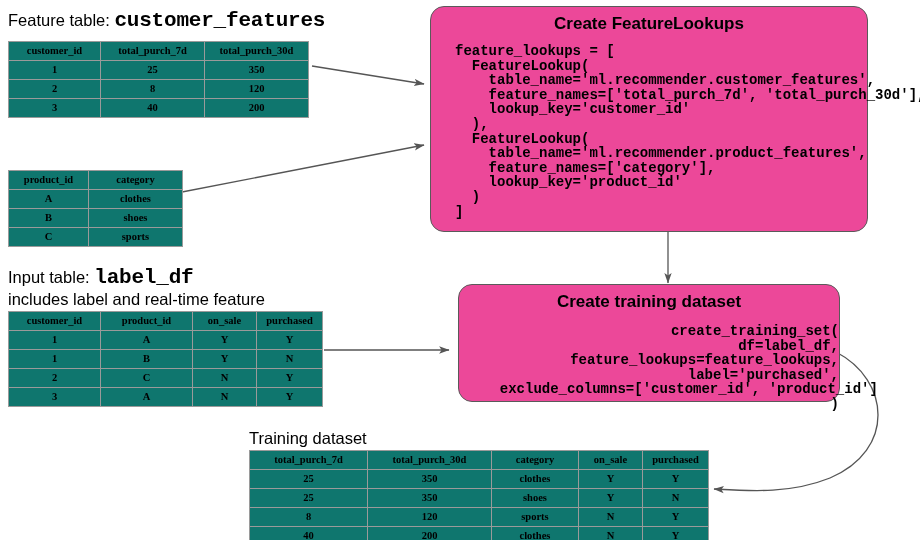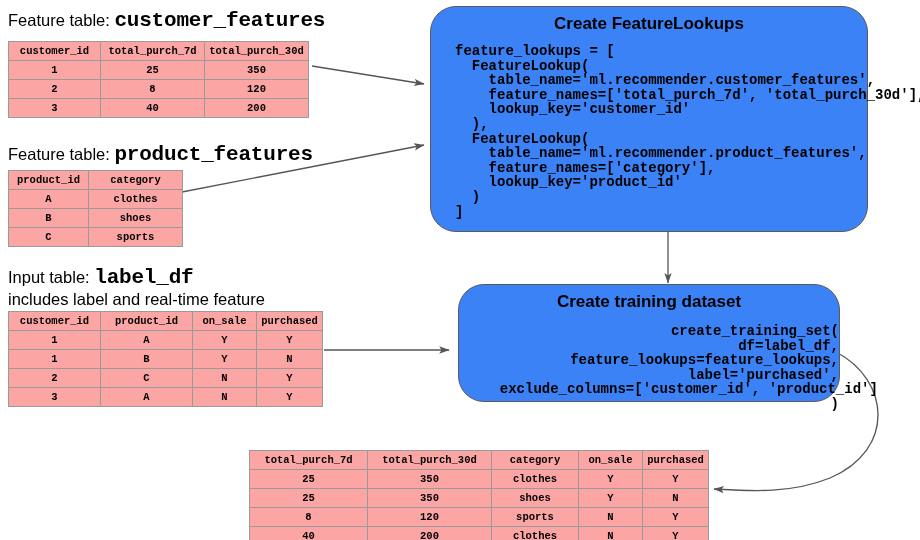--- a/index.html
+++ b/index.html
@@ -27,44 +27,44 @@
     font-weight:bold;
     font-size:21px;
     letter-spacing:-0.2px;
   }
 
   
   table.grid{
     position:absolute;
     border-collapse:collapse;
     table-layout:fixed;
-    background:#fca5a5;
-    font-family:Liberation Mono, monospace;
+    background:#0f766e;
+    font-family:Liberation Serif, serif;
     font-weight:bold;
   }
   table.grid td,table.grid th{
     border:1px solid #9a9a9a;
     text-align:center;
     font-weight:bold;
     padding:0;
     height:18px;
     line-height:18px;
     color:#000;
     white-space:nowrap;
     overflow:hidden;
   }
   table.grid th{font-size:10.5px;}
   table.grid td{font-size:10.5px;}
 
   
   .procbox{
     position:absolute;
-    background:#3b82f6;
+    background:#ec4899;
     border:1.4px solid #5a5a5a;
-    border-radius:26px;
+    border-radius:14px;
     box-sizing:border-box;
   }
   .procbox .title{
     text-align:center;
     font-family:"Liberation Sans", sans-serif;
     font-weight:bold;
     font-size:17px;
     color:#000;
     margin-top:7px;
   }
@@ -138,23 +138,20 @@
         <td>120</td>
       </tr>
       <tr>
         <td>3</td>
         <td>40</td>
         <td>200</td>
       </tr>
     </tbody>
   </table>
 
-  <div class="caption" style="left:8px;top:144px;">
-    <span>Feature table: </span><span class="mono">product_features</span>
-  </div>
 
   <table class="grid" style="left:8px;top:170px;width:174px;">
     <colgroup>
         <col style="width:80px">
         <col style="width:94px">
       </colgroup>
     <thead>
       <tr>
         <th>product_id</th>
         <th>category</th>
@@ -243,20 +240,21 @@
   <div class="procbox" style="left:458px;top:284px;width:382px;height:118px;">
     <div class="title">Create training dataset</div>
     <pre class="code" id="training-code">create_training_set(
   df=label_df,
   feature_lookups=feature_lookups,
   label='purchased',
   exclude_columns=['customer_id', 'product_id']
 )</pre>
   </div>
 
+  <div class="caption" style="left:249px;top:428px;">Training dataset</div>
 
   <table class="grid" style="left:249px;top:450px;width:459px;">
     <colgroup>
         <col style="width:118px">
         <col style="width:124px">
         <col style="width:87px">
         <col style="width:64px">
         <col style="width:66px">
       </colgroup>
     <thead>

